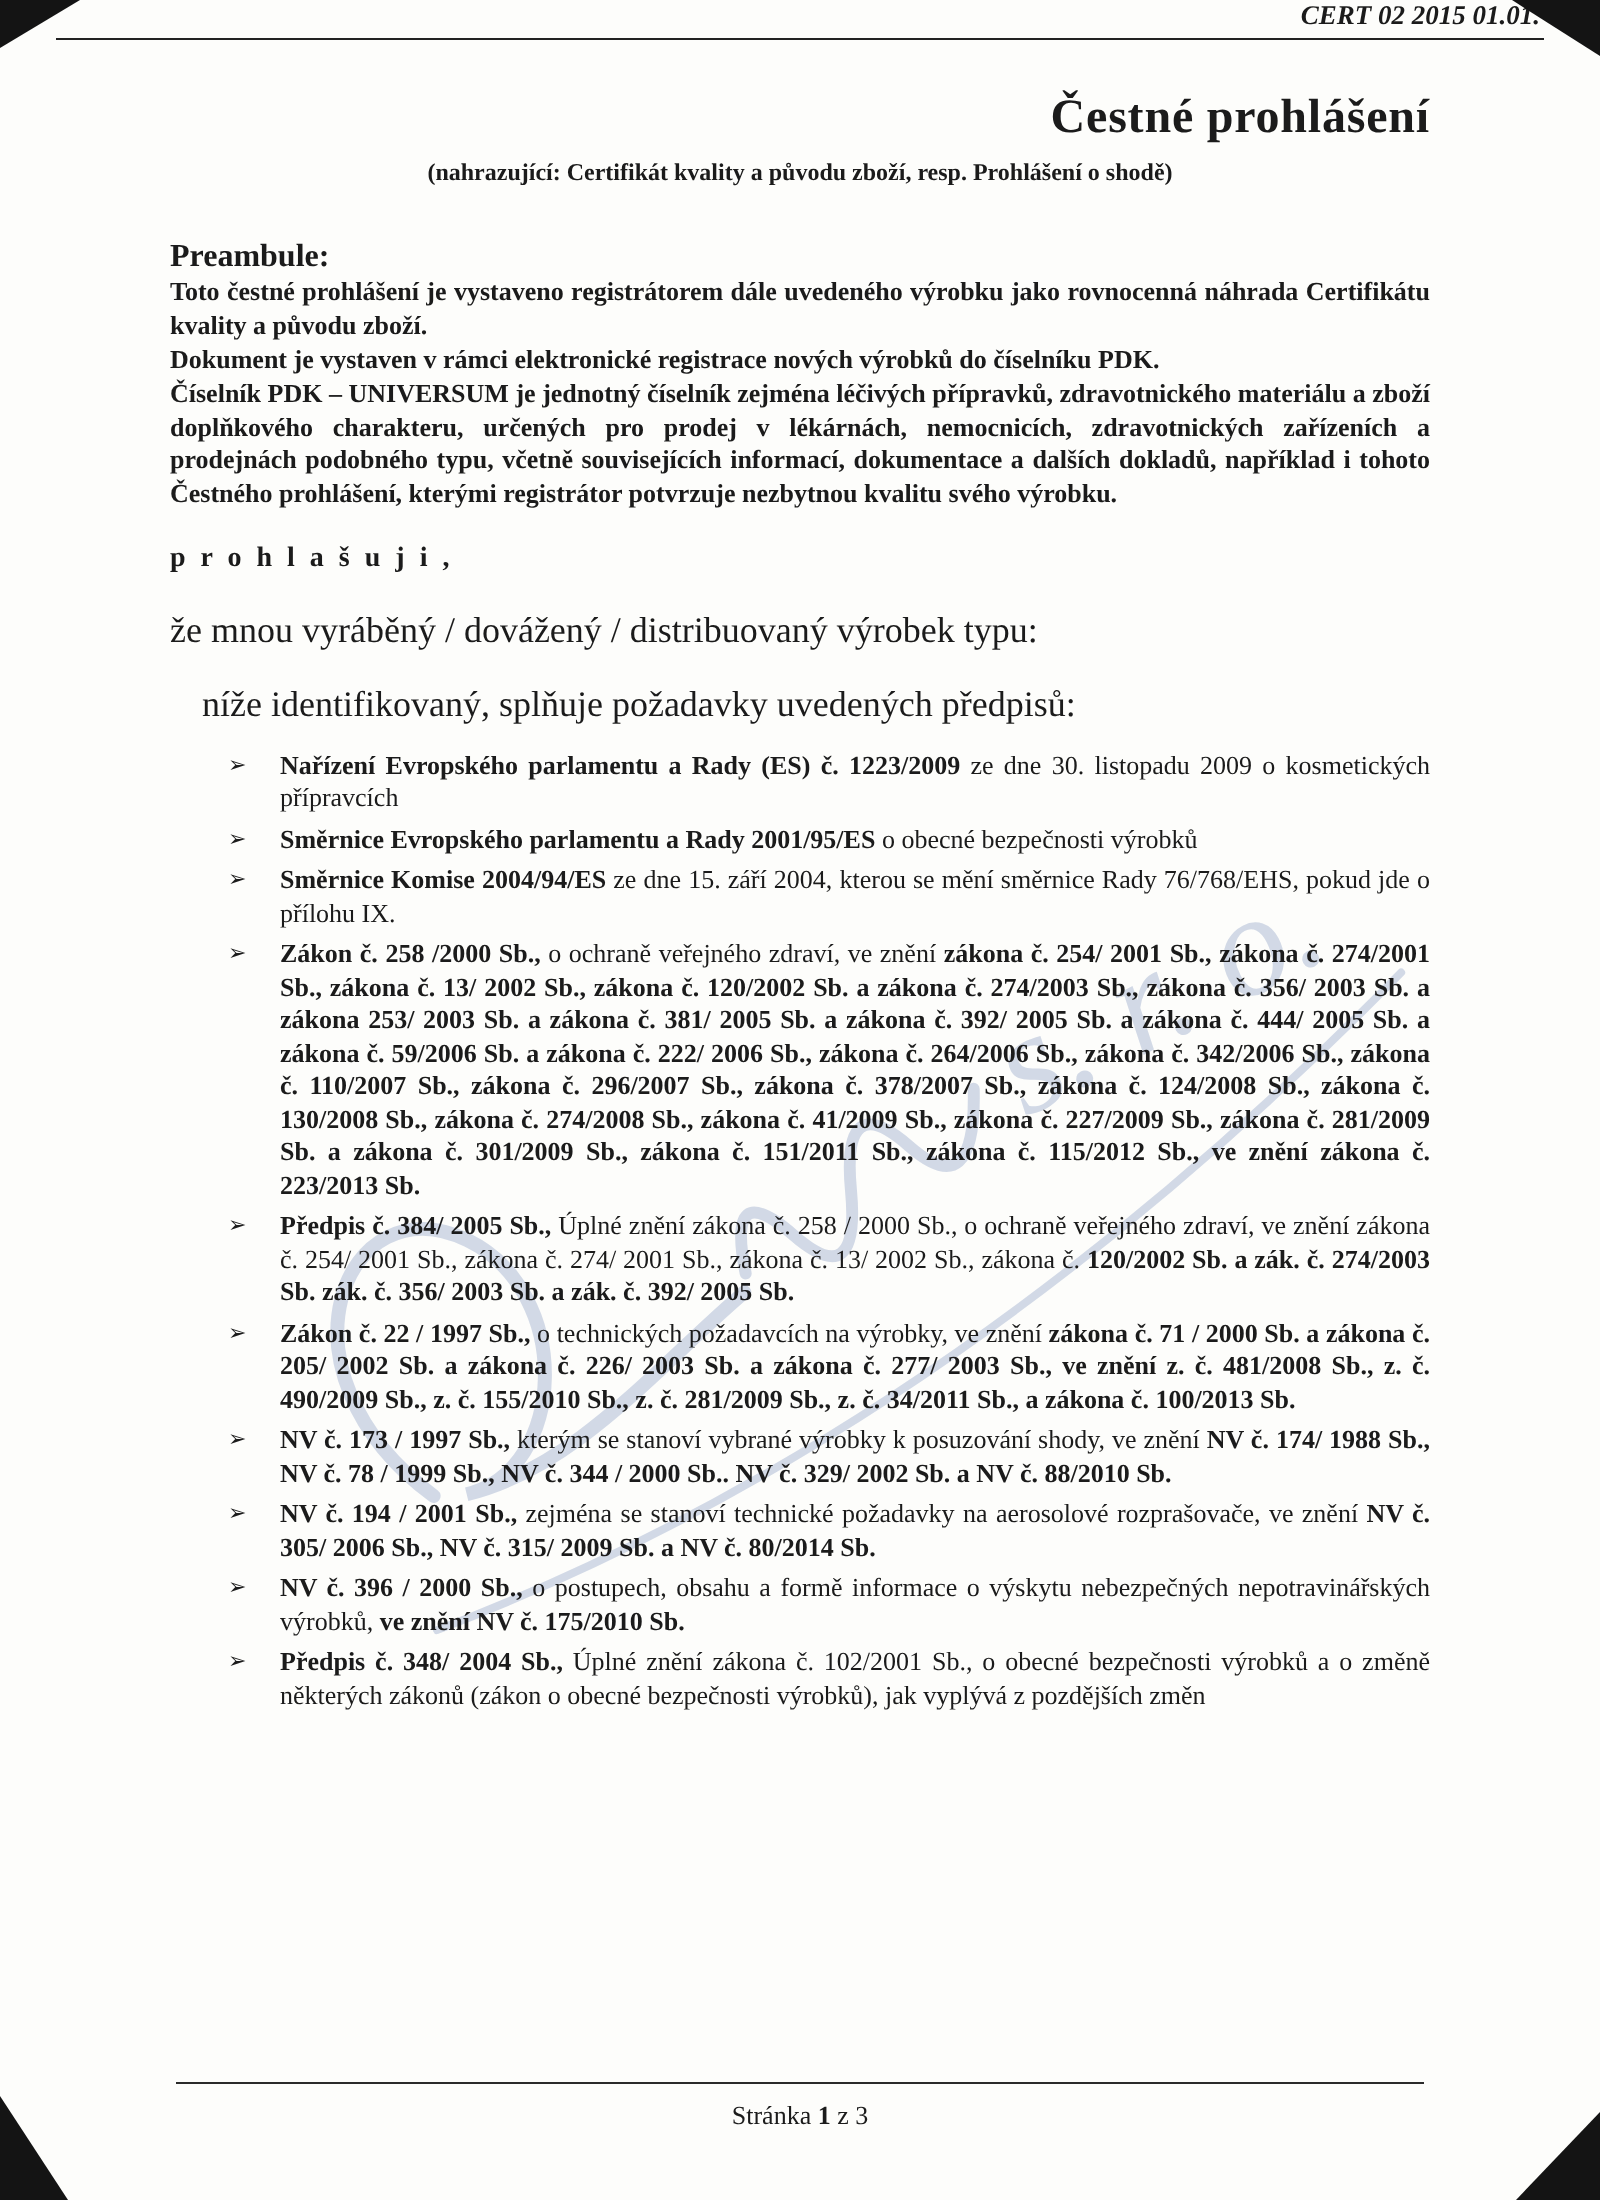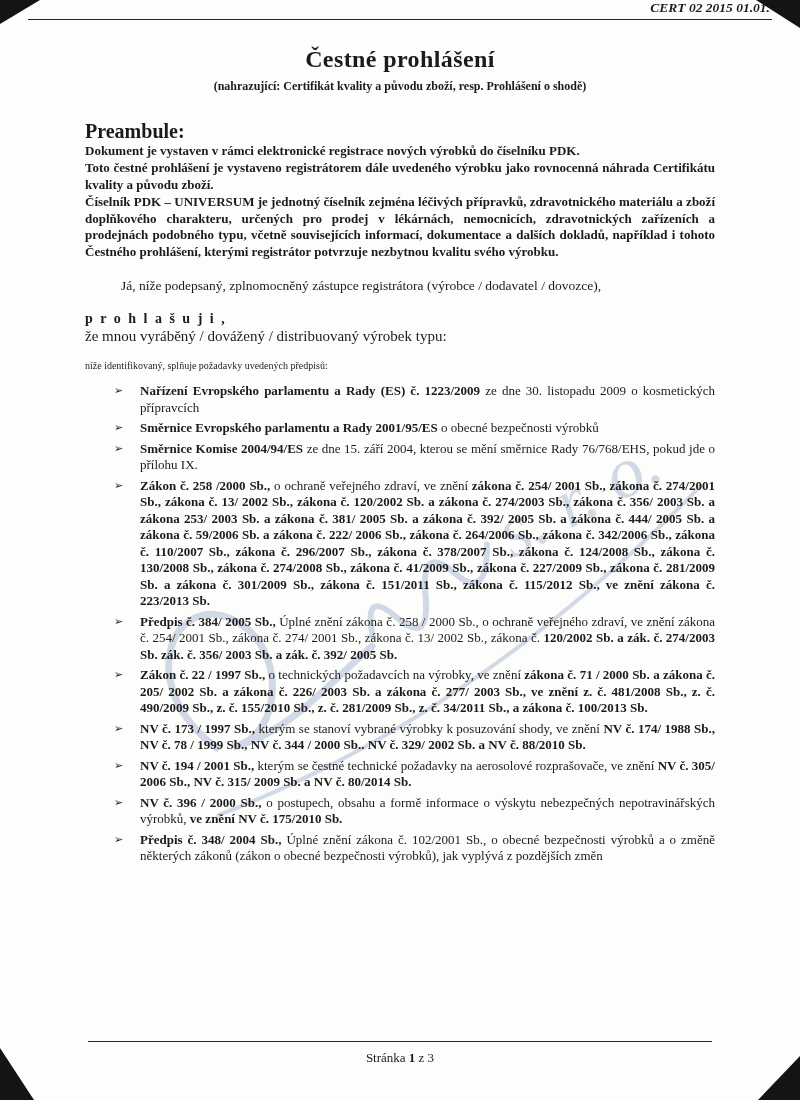--- a/index.html
+++ b/index.html
@@ -38,59 +38,60 @@
   .header-rule {
     position:relative; z-index:2;
     margin:3px 28px 0 28px;
     border-top:1.6px solid #222;
   }
 
   .content { position:relative; z-index:2; padding:0 85px; }
 
   .doc-title {
     margin-top:26px;
-    text-align:center;
+    text-align:right;
     font-size:24px; font-weight:bold;
     letter-spacing:.4px;
   }
   .doc-subtitle {
     margin-top:6px;
     text-align:center;
     font-size:12px; font-weight:bold;
   }
   .preambule-heading {
     margin-top:26px;
-    font-size:20px; font-weight:bold;
+    font-size:16px; font-weight:bold;
   }
   .pre-par {
     font-size:13px; font-weight:bold;
     line-height:1.3;
     text-align:justify;
   }
   .intro-par {
     margin-top:16px;
     font-size:13.5px; line-height:1.3;
     text-indent:36px;
   }
   .declare-par {
     margin-top:16px;
     text-align:left;
     font-size:14px; font-weight:bold;
     letter-spacing:2px;
   }
   .plain-par {
-    font-size:15px; line-height:1.3;
+    margin-top:16px;
+    font-size:18px; line-height:1.3;
   }
   .product-par {
     margin-top:12px;
     text-align:center;
     font-size:15px; font-weight:bold;
     text-decoration:underline;
   }
-  .list-intro-par { margin-top:14px; font-size:10px; }
+  .list-intro-par { margin-top:14px; font-size:18px;margin-left:16px; }
 
   .reg-list { margin:12px 0 0 28px; }
   .reg-item {
     position:relative;
     padding-left:27px;
     margin-bottom:4px;
     font-size:13px; line-height:1.27;
     text-align:justify;
   }
   .reg-item b { font-weight:bold;margin-top:24px; }
@@ -135,38 +136,37 @@
     <span>CERT 02 2015 01.01.</span>
   </div>
   <div class="header-rule"></div>
 
   <div class="content">
 
     <div class="doc-title">Čestné prohlášení</div>
     <div class="doc-subtitle">(nahrazující: Certifikát kvality a původu zboží, resp. Prohlášení o shodě)</div>
 
     <div class="preambule-heading">Preambule:</div>
+    <p class="pre-par">Toto čestné prohlášení je vystaveno registrátorem dále uvedeného výrobku jako rovnocenná náhrada Certifikátu kvality a původu zboží.</p>
     <p class="pre-par">Dokument je vystaven v rámci elektronické registrace nových výrobků do číselníku PDK.</p>
-    <p class="pre-par">Toto čestné prohlášení je vystaveno registrátorem dále uvedeného výrobku jako rovnocenná náhrada Certifikátu kvality a původu zboží.</p>
     <p class="pre-par">Číselník PDK – UNIVERSUM je jednotný číselník zejména léčivých přípravků, zdravotnického materiálu a zboží doplňkového charakteru, určených pro prodej v lékárnách, nemocnicích, zdravotnických zařízeních a prodejnách podobného typu, včetně souvisejících informací, dokumentace a dalších dokladů, například i tohoto Čestného prohlášení, kterými registrátor potvrzuje nezbytnou kvalitu svého výrobku.</p>
 
-    <p class="intro-par">Já, níže podepsaný, zplnomocněný zástupce registrátora (výrobce / dodavatel / dovozce),</p>
     <p class="declare-par">p r o h l a š u j i ,</p>
     <p class="plain-par">že mnou vyráběný / dovážený / distribuovaný výrobek typu:</p>
     <p class="list-intro-par">níže identifikovaný, splňuje požadavky uvedených předpisů:</p>
 
     <div class="reg-list">
         <div class="reg-item"><span class="bullet">➢</span><span class="reg-text"><b>Nařízení Evropského parlamentu a Rady (ES) č. 1223/2009</b><span> ze dne 30. listopadu 2009 o kosmetických přípravcích</span></span></div>
         <div class="reg-item"><span class="bullet">➢</span><span class="reg-text"><b>Směrnice Evropského parlamentu a Rady 2001/95/ES</b><span> o obecné bezpečnosti výrobků</span></span></div>
         <div class="reg-item"><span class="bullet">➢</span><span class="reg-text"><b>Směrnice Komise 2004/94/ES</b><span> ze dne 15. září 2004, kterou se mění směrnice Rady 76/768/EHS, pokud jde o přílohu IX.</span></span></div>
         <div class="reg-item"><span class="bullet">➢</span><span class="reg-text"><b>Zákon č. 258 /2000 Sb.,</b><span> o ochraně veřejného zdraví, ve znění </span><b>zákona č. 254/ 2001 Sb., zákona č. 274/2001 Sb., zákona č. 13/ 2002 Sb., zákona č. 120/2002 Sb. a zákona č. 274/2003 Sb., zákona č. 356/ 2003 Sb. a zákona 253/ 2003 Sb. a zákona č. 381/ 2005 Sb. a zákona č. 392/ 2005 Sb. a zákona č. 444/ 2005 Sb. a zákona č. 59/2006 Sb. a zákona č. 222/ 2006 Sb., zákona č. 264/2006 Sb., zákona č. 342/2006 Sb., zákona č. 110/2007 Sb., zákona č. 296/2007 Sb., zákona č. 378/2007 Sb., zákona č. 124/2008 Sb., zákona č. 130/2008 Sb., zákona č. 274/2008 Sb., zákona č. 41/2009 Sb., zákona č. 227/2009 Sb., zákona č. 281/2009 Sb. a zákona č. 301/2009 Sb., zákona č. 151/2011 Sb., zákona č. 115/2012 Sb., ve znění zákona č. 223/2013 Sb.</b></span></div>
         <div class="reg-item"><span class="bullet">➢</span><span class="reg-text"><b>Předpis č. 384/ 2005 Sb.,</b><span> Úplné znění zákona č. 258 / 2000 Sb., o ochraně veřejného zdraví, ve znění zákona č. 254/ 2001 Sb., zákona č. 274/ 2001 Sb., zákona č. 13/ 2002 Sb., zákona č. </span><b>120/2002 Sb. a zák. č. 274/2003 Sb.  zák. č. 356/ 2003 Sb. a zák. č. 392/ 2005 Sb.</b></span></div>
         <div class="reg-item"><span class="bullet">➢</span><span class="reg-text"><b>Zákon č. 22 / 1997 Sb.,</b><span> o technických požadavcích na výrobky, ve znění </span><b>zákona č. 71 / 2000 Sb. a zákona č. 205/ 2002 Sb. a zákona č. 226/ 2003 Sb. a zákona č. 277/ 2003 Sb., ve znění z. č. 481/2008 Sb., z. č. 490/2009 Sb., z. č. 155/2010 Sb., z. č. 281/2009 Sb., z. č. 34/2011 Sb., a zákona č. 100/2013 Sb.</b></span></div>
         <div class="reg-item"><span class="bullet">➢</span><span class="reg-text"><b>NV č. 173 / 1997 Sb.,</b><span> kterým se stanoví vybrané výrobky k posuzování shody, ve znění </span><b>NV č. 174/ 1988 Sb., NV č. 78 / 1999 Sb., NV č. 344 / 2000 Sb.. NV č. 329/ 2002 Sb. a NV č. 88/2010 Sb.</b></span></div>
-        <div class="reg-item"><span class="bullet">➢</span><span class="reg-text"><b>NV č. 194 / 2001 Sb.,</b><span> kterým se čestné technické požadavky na aerosolové rozprašovače, ve znění </span><b>NV č. 305/ 2006 Sb., NV č. 315/ 2009 Sb. a NV č. 80/2014 Sb.</b></span></div>
+        <div class="reg-item"><span class="bullet">➢</span><span class="reg-text"><b>NV č. 194 / 2001 Sb.,</b><span> zejména se stanoví technické požadavky na aerosolové rozprašovače, ve znění </span><b>NV č. 305/ 2006 Sb., NV č. 315/ 2009 Sb. a NV č. 80/2014 Sb.</b></span></div>
         <div class="reg-item"><span class="bullet">➢</span><span class="reg-text"><b>NV č. 396 / 2000 Sb.,</b><span> o postupech, obsahu a formě informace o výskytu nebezpečných nepotravinářských výrobků, </span><b>ve znění NV č. 175/2010 Sb.</b></span></div>
         <div class="reg-item"><span class="bullet">➢</span><span class="reg-text"><b>Předpis č. 348/ 2004 Sb.,</b><span> Úplné znění zákona č. 102/2001 Sb., o obecné bezpečnosti výrobků a o změně některých zákonů (zákon o obecné bezpečnosti výrobků), jak vyplývá z pozdějších změn</span></span></div>
       </div>
 
   </div>
 
   <div class="footer">
     <div class="footer-rule"></div>
     <div class="pagenum">
       <span>Stránka</span>

